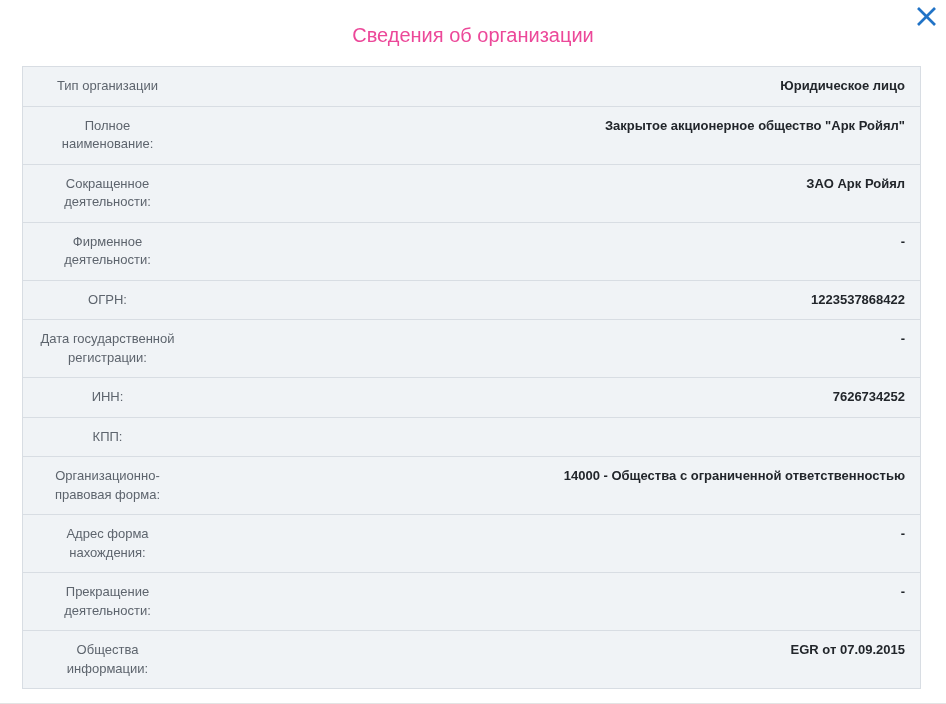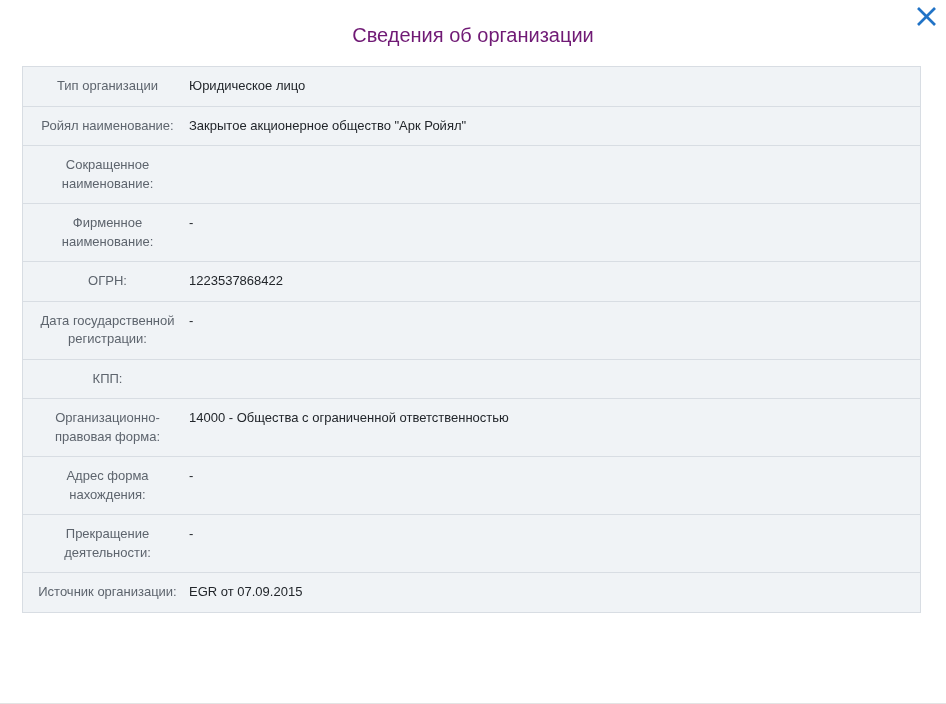--- a/index.html
+++ b/index.html
@@ -32,21 +32,21 @@
   }
 
   
   .title {
     margin: 0;
     padding-top: 21px;
     height: 50px;
     text-align: center;
     font-size: 20px;
     font-weight: 400;
-    color: #701a75;
+    color: #ec4899;
     line-height: 29px;
   }
 
   
   .details-table {
     margin: 16px 25px 0 22px;
     border: 1px solid #d8dde3;
   }
   .details-row {
     display: flex;
@@ -60,21 +60,22 @@
     flex: 0 0 166px;
     padding: 10px 12px 10px 15px;
     color: #5d646d;
     font-weight: 400;
     text-align: center;
   }
   .cell.value {
     flex: 1;
     padding: 10px 15px 10px 0;
     color: #22262b;
-    font-weight: 400;
+    font-weight: 700;
+    text-align: right;
   }
 </style>
 </head>
 <body>
 
 <div class="modal">
 
   <button class="close-x" aria-label="close">
     <svg width="21" height="21" viewBox="0 0 21 21">
       <line x1="2" y1="2" x2="19" y2="19" stroke="#2173c6" stroke-width="2.6"></line>
@@ -83,52 +84,57 @@
   </button>
 
   <h1 class="title">Сведения об организации</h1>
 
   <div class="details-table">
     <div class="details-row">
       <div class="cell label">Тип организации</div>
       <div class="cell value">Юридическое лицо</div>
     </div>
     <div class="details-row">
-      <div class="cell label">Ройял наименование:</div>
+      <div class="cell label">Полное наименование:</div>
       <div class="cell value">Закрытое акционерное общество "Арк Ройял"</div>
     </div>
     <div class="details-row">
-      <div class="cell label">Сокращенное наименование:</div>
+      <div class="cell label">Сокращенное деятельности:</div>
+      <div class="cell value">ЗАО Арк Ройял</div>
     </div>
     <div class="details-row">
-      <div class="cell label">Фирменное наименование:</div>
+      <div class="cell label">Фирменное деятельности:</div>
       <div class="cell value">-</div>
     </div>
     <div class="details-row">
       <div class="cell label">ОГРН:</div>
       <div class="cell value">1223537868422</div>
     </div>
     <div class="details-row">
       <div class="cell label">Дата государственной регистрации:</div>
       <div class="cell value">-</div>
+    </div>
+    <div class="details-row">
+      <div class="cell label">ИНН:</div>
+      <div class="cell value">7626734252</div>
     </div>
     <div class="details-row">
       <div class="cell label">КПП:</div>
     </div>
     <div class="details-row">
       <div class="cell label">Организационно-правовая форма:</div>
       <div class="cell value">14000 - Общества с ограниченной ответственностью</div>
     </div>
     <div class="details-row">
       <div class="cell label">Адрес форма нахождения:</div>
       <div class="cell value">-</div>
     </div>
     <div class="details-row">
       <div class="cell label">Прекращение деятельности:</div>
       <div class="cell value">-</div>
     </div>
     <div class="details-row">
-      <div class="cell label">Источник организации:</div>
+      <div class="cell label">Общества информации:</div>
       <div class="cell value">EGR от 07.09.2015</div>
     </div>
   </div>
 
 </div>
 
 </body></html>

